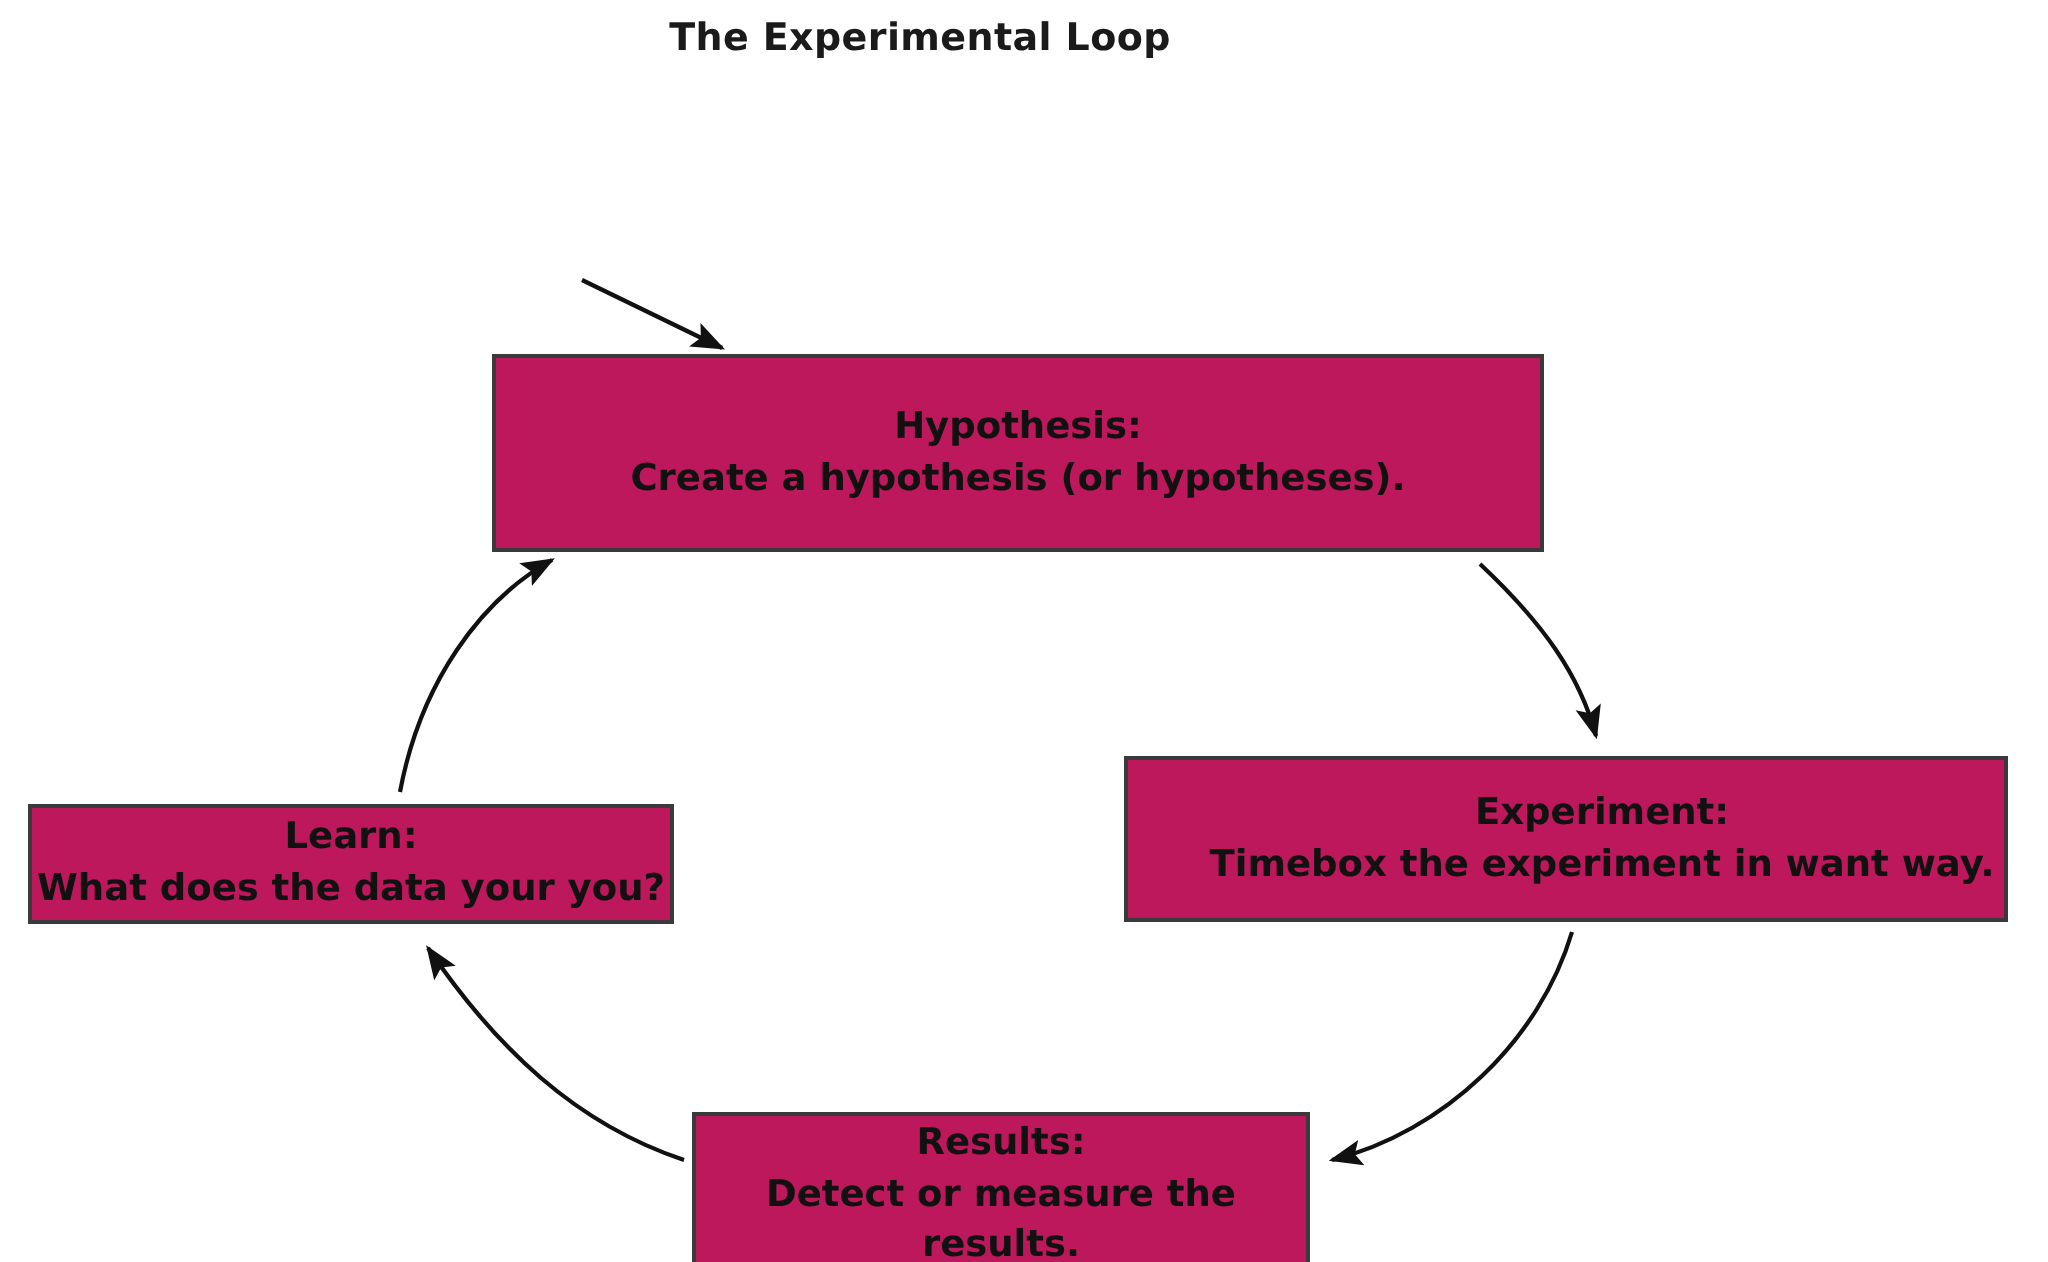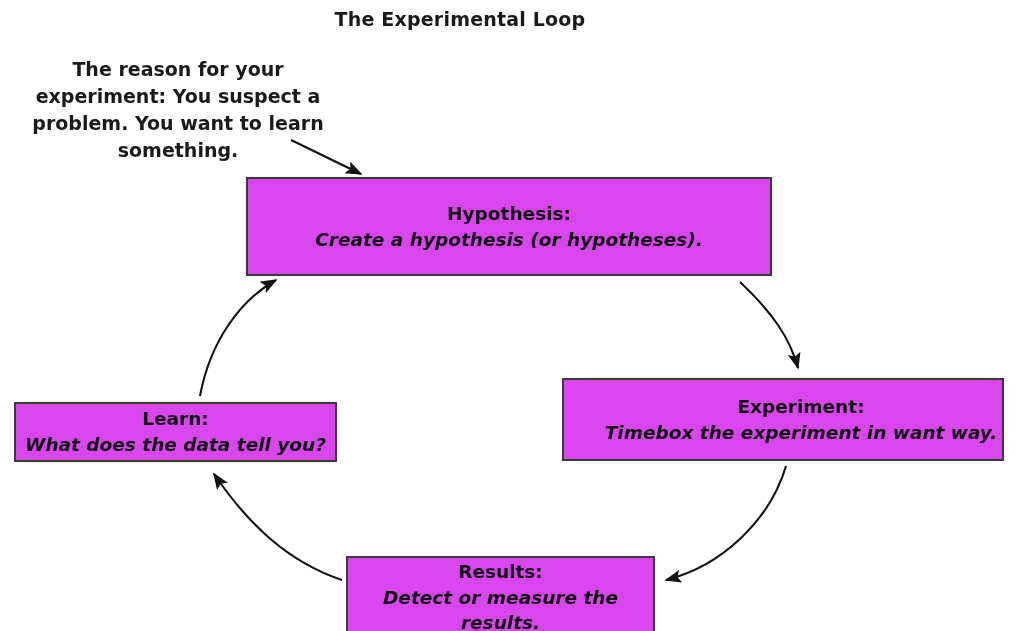--- a/index.html
+++ b/index.html
@@ -44,52 +44,47 @@
     font-size: 19px;
     font-weight: bold;
     color: #1a1a1a;
     line-height: 1.42;
     font-family: "DejaVu Sans", sans-serif;
   }
   .note .line:first-child { text-align: left; }
   .node {
     position: absolute;
     box-sizing: border-box;
-    background: #d946ef;
+    background: #be185d;
     border: 2px solid #3a3a3a;
     display: flex;
     flex-direction: column;
     align-items: center;
     justify-content: center;
     text-align: center;
     color: #111111;
     font-weight: bold;
     font-size: 18.5px;
     line-height: 1.38;
     font-family: "DejaVu Sans", sans-serif;
   }
   .node .title-line { display: block; }
-  .node .body-line { display: block; font-style: italic; }
+  .node .body-line { display: block; }
   #node-hypothesis { left: 246px; top: 177px; width: 526px; height: 99px; }
   #node-experiment { left: 562px; top: 378px; width: 442px; height: 83px; padding-left: 36px; }
   #node-results    { left: 346px; top: 556px; width: 309px; height: 83px; }
   #node-learn      { left: 14px;  top: 402px; width: 323px; height: 60px; text-align: right; }
 </style>
 </head>
 <body>
 
 <div id="canvas">
 
   <div class="diagram-title">The Experimental Loop</div>
 
-  <div class="note">
-    <span class="line">The reason for your experiment:</span>
-    <span class="line">You suspect a problem.</span>
-    <span class="line">You want to learn something.</span>
-  </div>
 
   <svg id="edges" viewBox="0 0 1024 631">
     <defs>
       <marker id="arrowhead" markerWidth="9" markerHeight="9" refX="7.2" refY="3.1" orient="auto" markerUnits="strokeWidth">
         <path d="M0,0 L8,3.1 L0,6.2 L1.6,3.1 Z" fill="#111111"></path>
       </marker>
     </defs>
 
     <path d="M291,140 L361,174" fill="none" stroke="#111111" stroke-width="2.1" marker-end="url(#arrowhead)"></path>
 
@@ -112,16 +107,16 @@
     <span class="body-line">Timebox the experiment in want way.</span>
   </div>
 
   <div class="node" id="node-results">
     <span class="title-line">Results:</span>
     <span class="body-line">Detect or measure the results.</span>
   </div>
 
   <div class="node" id="node-learn">
     <span class="title-line">Learn:</span>
-    <span class="body-line">What does the data tell you?</span>
+    <span class="body-line">What does the data your you?</span>
   </div>
 
 </div>
 
 </body></html>

